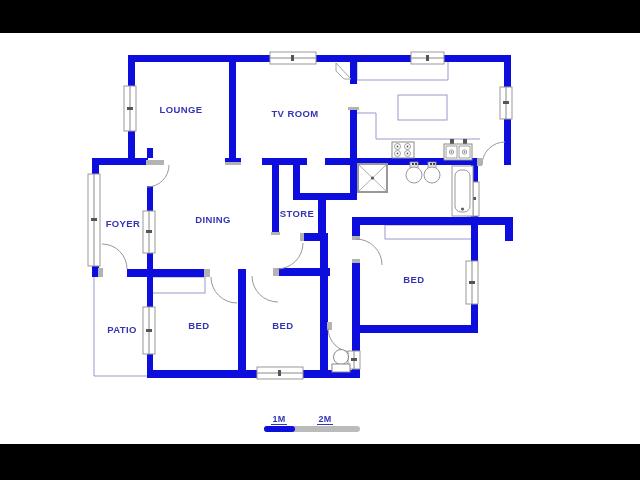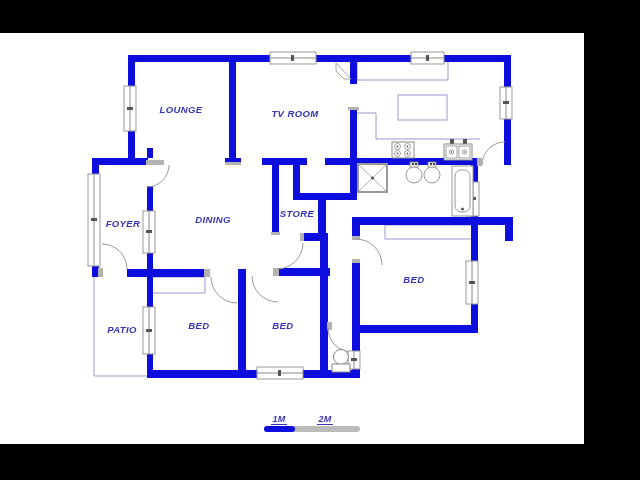--- a/index.html
+++ b/index.html
@@ -1,17 +1,17 @@
 <!DOCTYPE html>
 <html><head>
 <meta charset="utf-8">
 <style>
   html,body{margin:0;padding:0;background:#000;}
-  .screen{position:relative;width:584px;height:480px;background:#d946ef;overflow:hidden;
-          font-family:"Liberation Sans", sans-serif;font-style:italic;}
+  .screen{position:relative;width:640px;height:480px;background:#d946ef;overflow:hidden;
+          font-family:"Liberation Sans", sans-serif;}
   svg{display:block;}
   .room-label{font-family:"Liberation Sans", sans-serif;font-weight:bold;font-size:9.5px;letter-spacing:0.4px;}
   .scale-label{font-family:"Liberation Sans", sans-serif;font-weight:bold;font-size:9px;letter-spacing:0.3px;}
 </style>
 </head>
 <body>
 
 <div class="screen">
 <svg width="640" height="480" viewBox="0 0 640 480">
 

